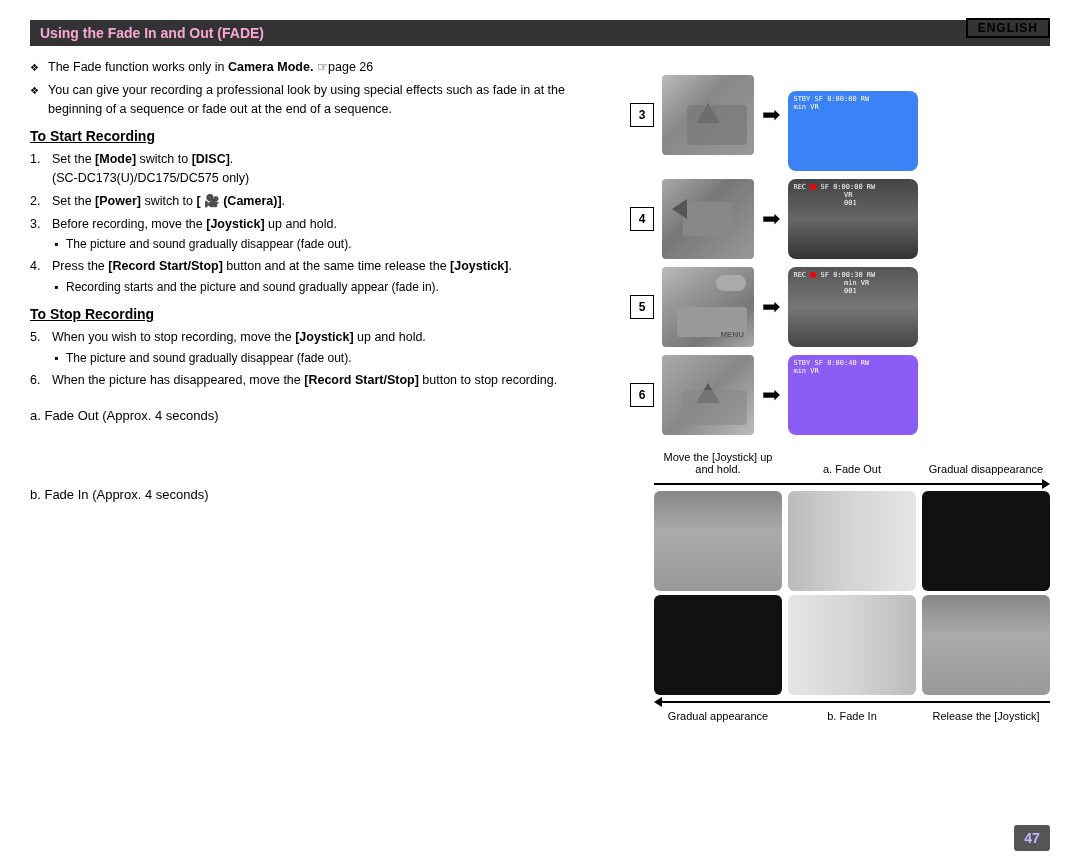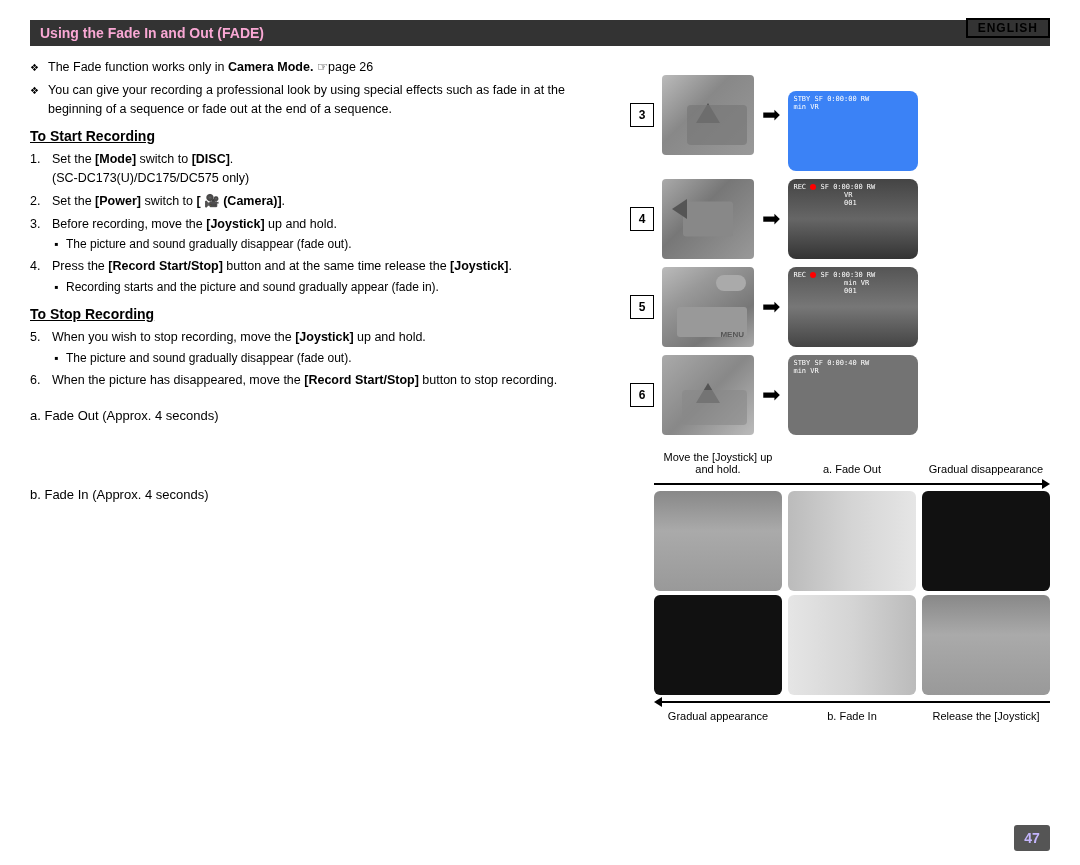--- a/index.html
+++ b/index.html
@@ -198,21 +198,21 @@
       background: #111;
       border-radius: 8px;
       flex-shrink: 0;
       position: relative;
       overflow: hidden;
     }
 
     .screen-1 { background: #3b82f6; margin-top: 33px; }
     .screen-2 { background: linear-gradient(to bottom, #444 0%, #666 50%, #333 100%); }
     .screen-3 { background: linear-gradient(to bottom, #555 0%, #777 50%, #444 100%); }
-    .screen-4 { background: #737373; }
+    .screen-4 { background: #8b5cf6; }
 
     .screen-text {
       position: absolute;
       top: 4px;
       left: 5px;
       color: #fff;
       font-size: 7px;
       font-family: monospace;
     }
 

